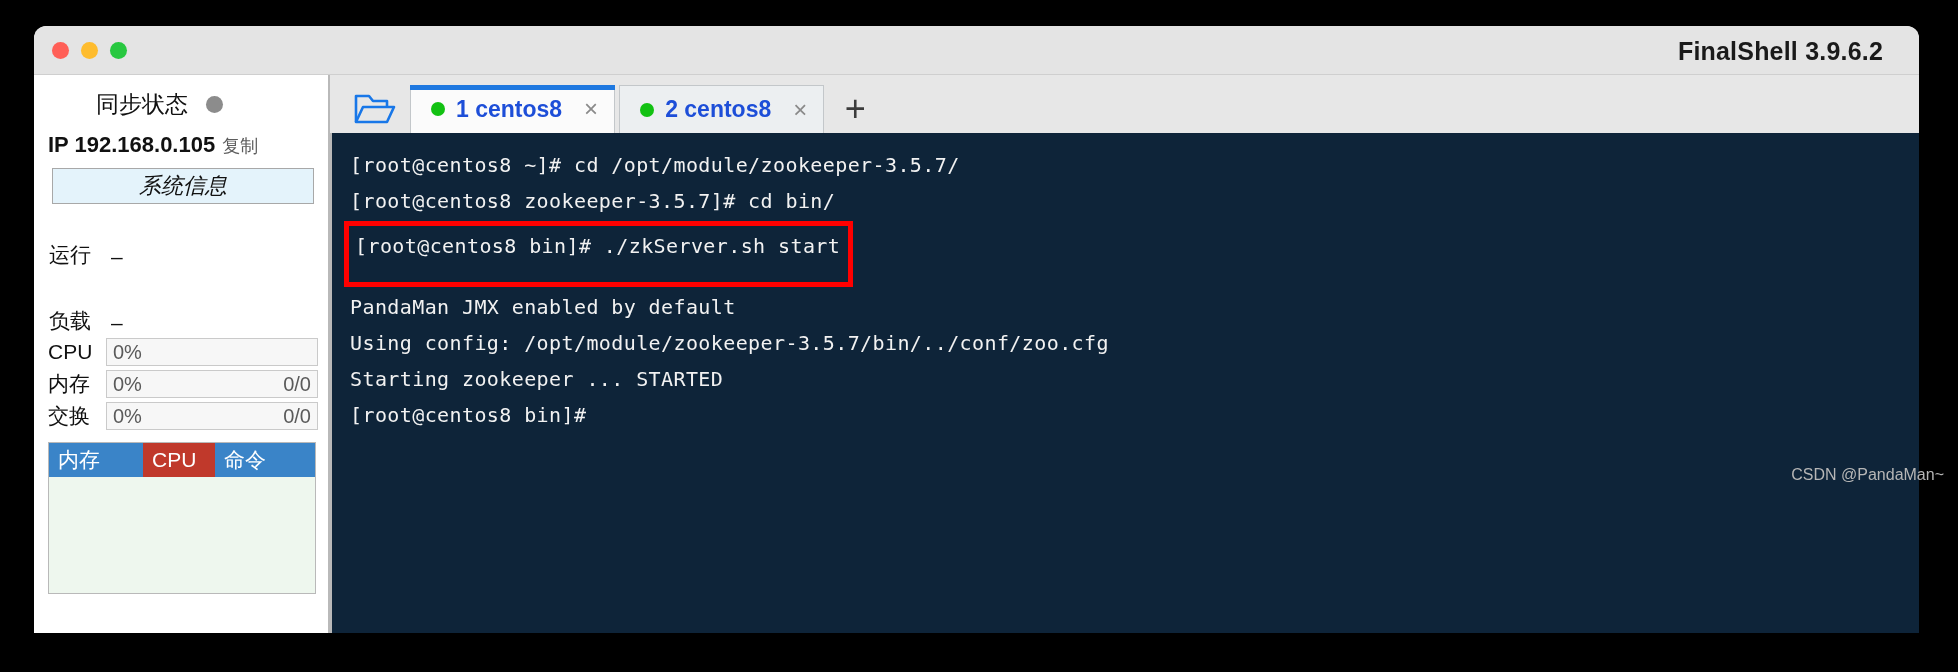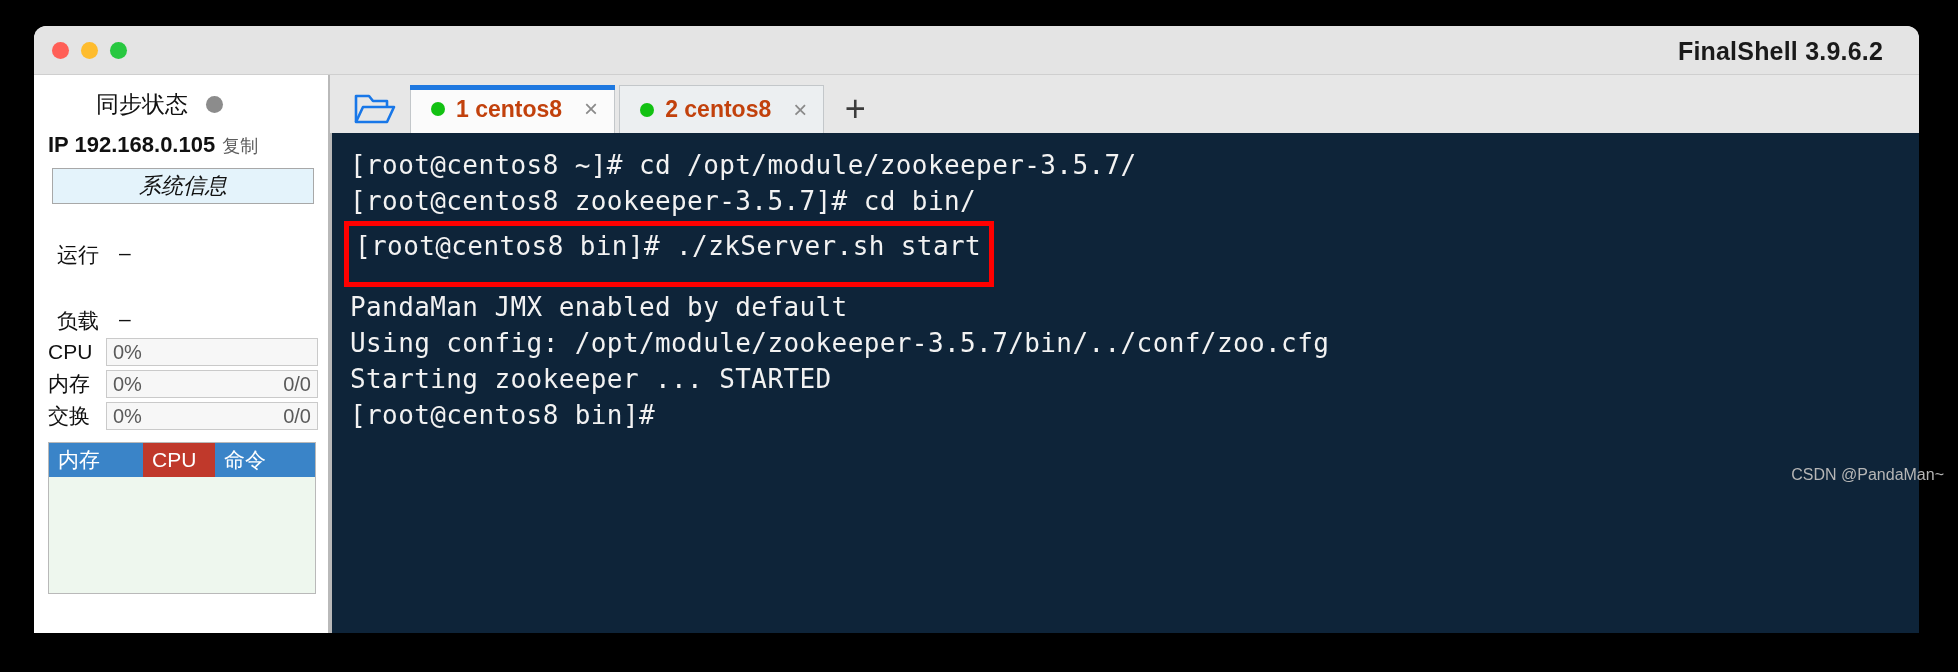--- a/index.html
+++ b/index.html
@@ -131,22 +131,22 @@
     background: #e4f3fb;
     border: 1px solid #a8a8a8;
     font-size: 22px;
     color: #111;
     box-sizing: border-box;
     font-style: italic;
   }
 
   .kv-row {
     display: flex;
-    align-items: flex-start;
-    padding: 1px 0 1px 23px;
+    align-items: flex-end;
+    padding: 1px 0 1px 15px;
     font-size: 21px;
     color: #111;
     margin-top: 36px;
   }
   .kv-row .k {
     width: 62px;
     flex: 0 0 62px;
     font-weight: 500;
   }
   .kv-row .v-plain {
@@ -272,21 +272,21 @@
     width: 14px;
     height: 14px;
     border-radius: 50%;
     background: #12c112;
     margin-right: 11px;
     flex: 0 0 14px;
   }
   .tab-label {
     font-size: 23px;
     font-weight: bold;
-    color: #c2410c;
+    color: #1d4ed8;
     white-space: nowrap;
   }
   .tab-close {
     font-size: 24px;
     color: #8a8a8a;
     margin-left: 22px;
     line-height: 1;
   }
   .add-tab {
     width: 54px;
@@ -305,21 +305,21 @@
     position: relative;
     flex: 1;
     background: #0e2439;
     border-left: 2px solid #b9b9b9;
     padding: 14px 0 0 12px;
     box-sizing: border-box;
     overflow: hidden;
   }
   .term-line {
     font-family: "DejaVu Sans Mono", "Liberation Mono", monospace;
-    font-size: 26px;
+    font-size: 20px;
     line-height: 36px;
     color: #f2f2f2;
     white-space: pre;
     letter-spacing: 0.4px;
     padding-left: 6px;
   }
   .term-line.boxed {
     border: 5px solid #ff0000;
     display: inline-block;
     padding: 0 8px 16px 6px;

